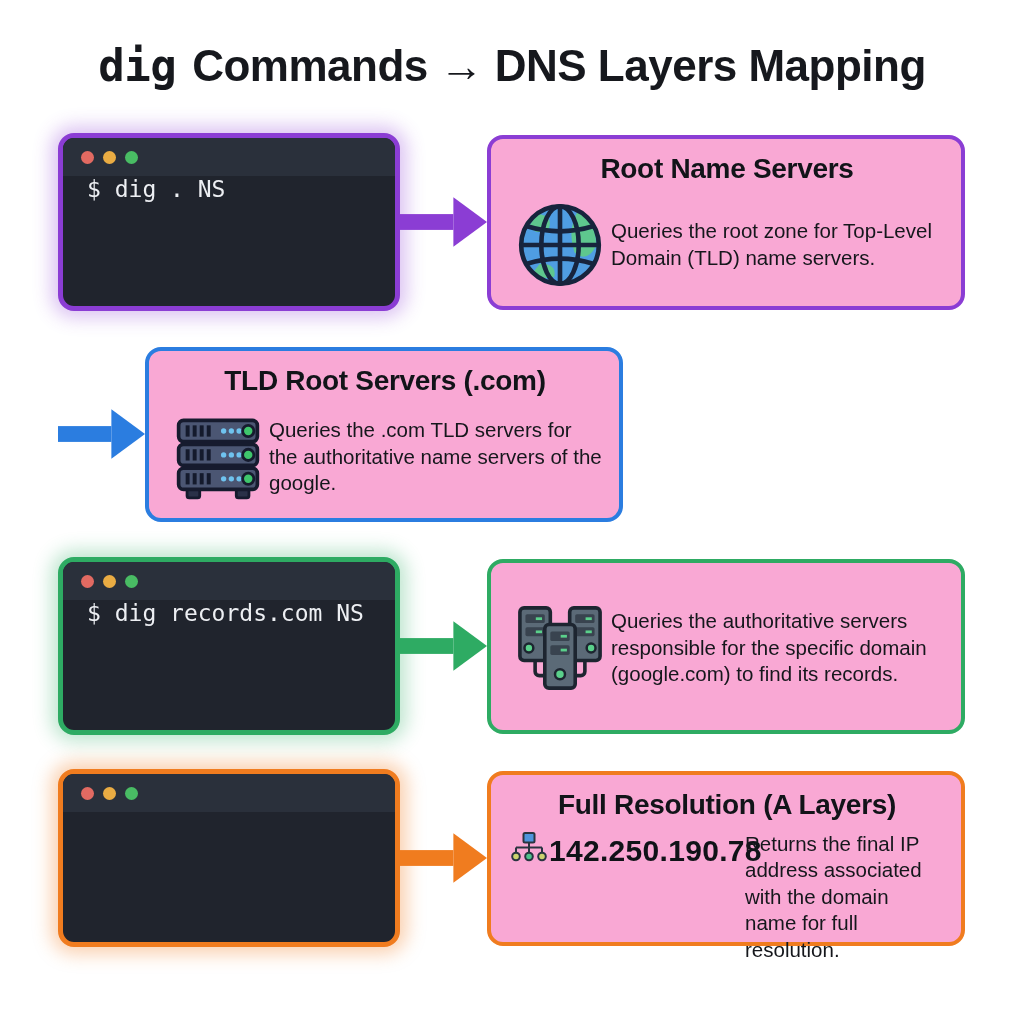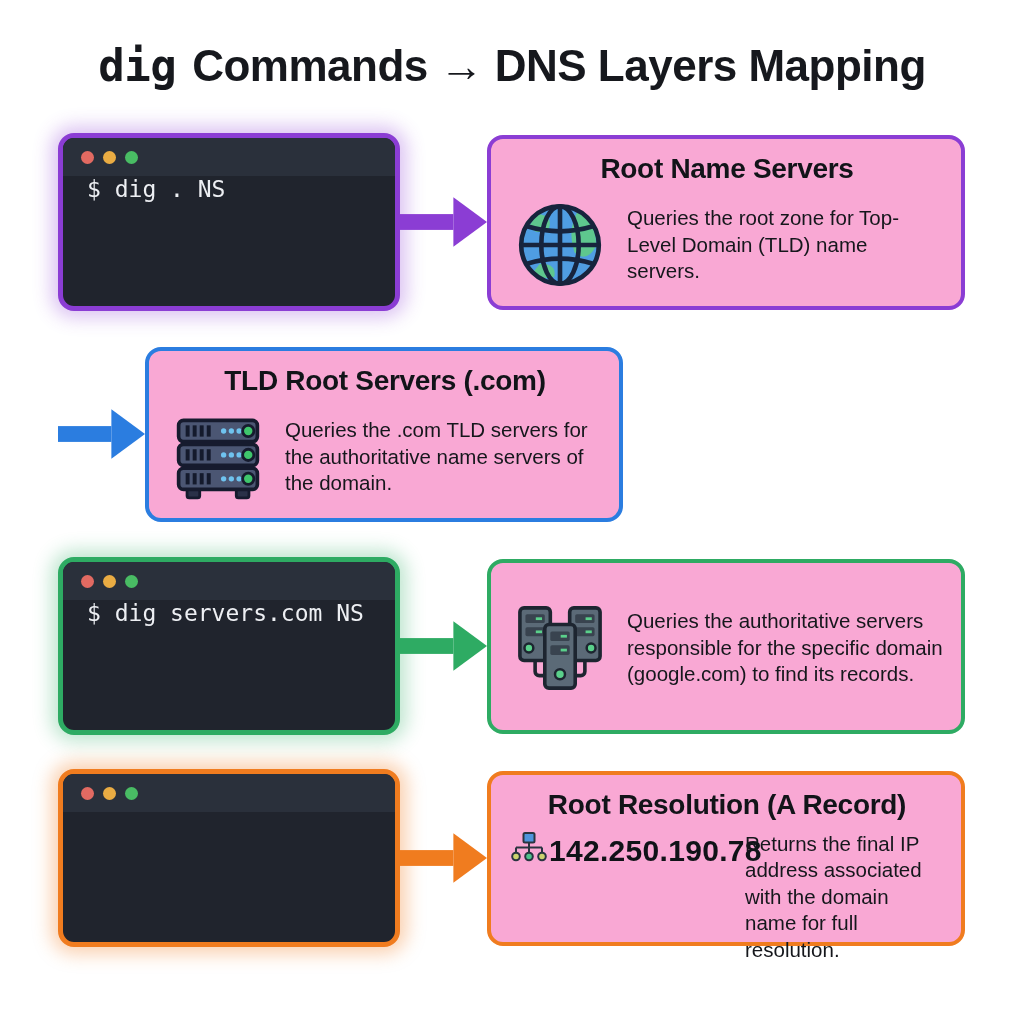--- a/index.html
+++ b/index.html
@@ -100,21 +100,21 @@
     text-align: center;
     font-size: 28px;
     font-weight: 700;
     color: #121419;
     margin: 2px 0 8px 0;
     letter-spacing: -0.3px;
   }
   .panel-content {
     display: flex;
     align-items: center;
-    gap: 16px;
+    gap: 0;
     flex: 1;
   }
   .panel-icon {
     flex: none;
     width: 102px;
     display: flex;
     justify-content: center;
     align-items: center;
   }
   .panel-desc {
@@ -242,34 +242,34 @@
                   <circle cx="43.5" cy="47.5" r="1.9"></circle>
                   <circle cx="49" cy="47.5" r="1.9"></circle>
               </g>
               <g fill="#3fc56c" stroke="#161b2e" stroke-width="2">
                 <circle cx="55.5" cy="13.5" r="4"></circle>
                   <circle cx="55.5" cy="30.5" r="4"></circle>
                   <circle cx="55.5" cy="47.5" r="4"></circle>
               </g>
             </svg>
           </span>
-          <div class="panel-desc">Queries the .com TLD servers for the authoritative name servers of the domain.</div>
+          <div class="panel-desc">Queries the .com TLD servers for the authoritative name servers of the google.</div>
         </div>
       </div>
     </div>
 
     <div class="row" style="--accent: #2eab63; --glow: rgba(46, 171, 99, 0.30);">
       <div class="terminal">
         <div class="terminal-header">
           <span class="dot" style="background: rgb(226, 106, 98);"></span>
           <span class="dot" style="background: rgb(234, 172, 67);"></span>
           <span class="dot" style="background: rgb(73, 188, 100);"></span>
         </div>
         <div class="terminal-body">
-          <span class="command">$ dig servers.com NS</span>
+          <span class="command">$ dig records.com NS</span>
         </div>
       </div>
       <div class="arrow-cell">
         <svg width="88" height="56" viewBox="0 0 88 56">
             <rect x="0" y="20" width="54" height="16" fill="currentColor"></rect>
             <polygon points="54,3 54,53 88,28" fill="currentColor"></polygon>
           </svg>
       </div>
       <div class="panel">
         <div class="panel-content">
@@ -314,21 +314,21 @@
           <span class="dot" style="background: rgb(73, 188, 100);"></span>
         </div>
       </div>
       <div class="arrow-cell">
         <svg width="88" height="56" viewBox="0 0 88 56">
             <rect x="0" y="20" width="54" height="16" fill="currentColor"></rect>
             <polygon points="54,3 54,53 88,28" fill="currentColor"></polygon>
           </svg>
       </div>
       <div class="panel">
-        <div class="panel-title">Root Resolution (A Record)</div>
+        <div class="panel-title">Full Resolution (A Layers)</div>
         <div class="resolution-content">
           <div class="ip-col">
             <span>
               <svg width="40" height="33" viewBox="0 0 40 33">
                 <g stroke="#2a3440" stroke-width="2" fill="none">
                   <line x1="20" y1="11.5" x2="20" y2="16.5"></line>
                   <line x1="7" y1="16.5" x2="33" y2="16.5"></line>
                   <line x1="7" y1="16.5" x2="7" y2="21"></line>
                   <line x1="20" y1="16.5" x2="20" y2="21"></line>
                   <line x1="33" y1="16.5" x2="33" y2="21"></line>

